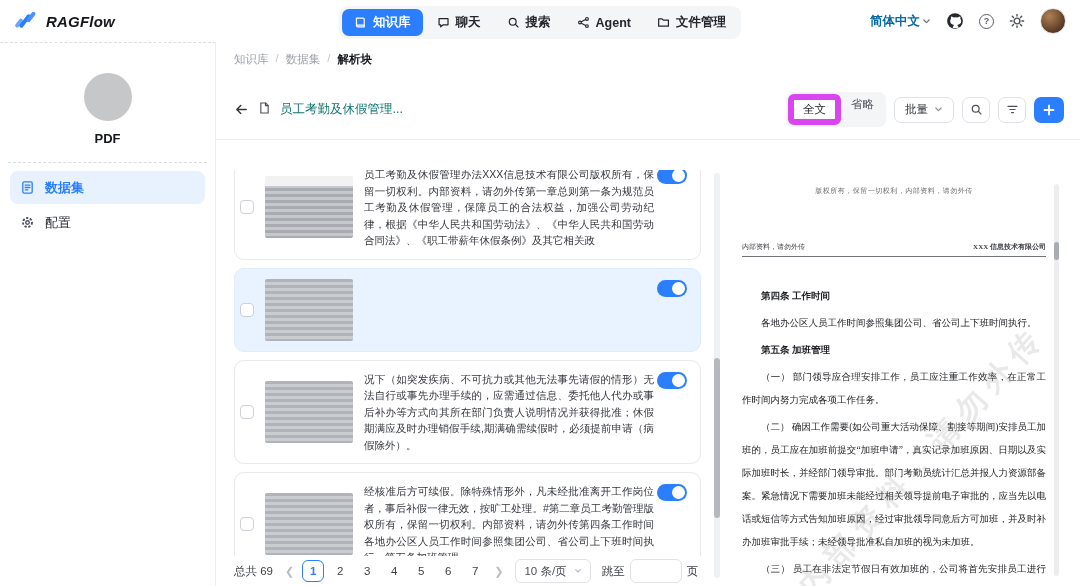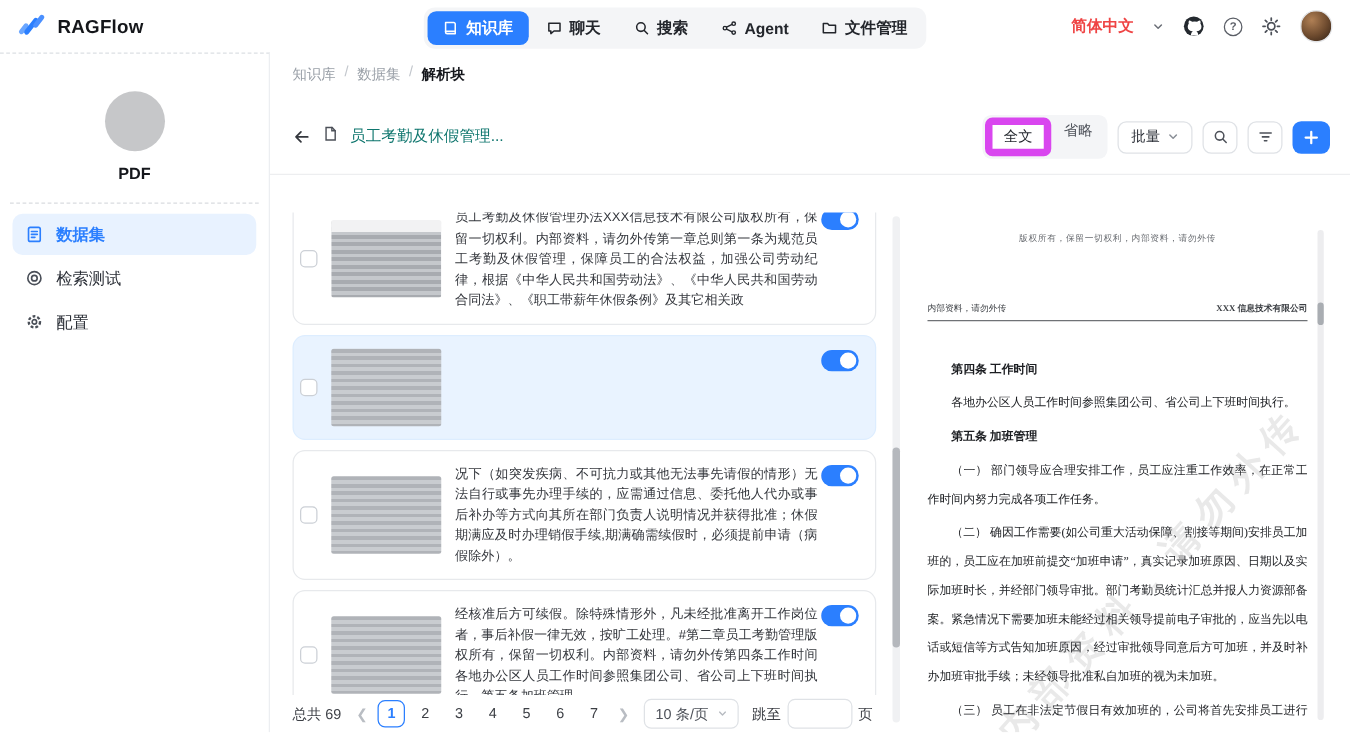--- a/index.html
+++ b/index.html
@@ -2,35 +2,35 @@
 <html><head>
 <meta charset="utf-8">
 <style>
   * { margin:0; padding:0; box-sizing:border-box; }
   html,body { background:#fff; }
   body { font-family:"Liberation Sans", sans-serif; }
   .app { position:relative; width:1080px; height:586px; background:#fff; overflow:hidden; }
 
   
   .header { position:absolute; top:0; left:0; right:0; height:42px; background:#fff; }
-  .brand { position:absolute; left:14px; top:9px; display:flex; align-items:center; gap:8px; cursor:pointer; }
+  .brand { position:absolute; left:14px; top:9px; display:flex; align-items:center; gap:8px; cursor:pointer;font-style:italic; }
   .logo { position:relative; width:24px; height:24px; }
   .logo i { position:absolute; display:block; width:4px; border-radius:2px; background:#2b7fff; transform:rotate(38deg); }
   .logo i:nth-child(1){ height:10px; left:3px;  top:9px;  background:#6aa6ff; }
   .logo i:nth-child(2){ height:16px; left:9px;  top:4px; }
   .logo i:nth-child(3){ height:12px; left:15px; top:2px;  background:#4b90ff; }
   .brand-name { font-size:15px; font-weight:700; color:#14161a; letter-spacing:.2px; }
 
   .tabs { position:absolute; left:50%; transform:translateX(-50%); top:6px; display:flex; align-items:center; gap:2px; background:#f4f5f7; border-radius:9px; padding:3px; }
   .tab { display:flex; align-items:center; gap:6px; padding:5px 12px; border-radius:7px; font-size:12.5px; font-weight:700; color:#23262c; cursor:pointer; white-space:nowrap; }
   .tab svg { display:block; }
   .tab.active { background:#2b7fff; color:#fff; }
 
   .header-right { position:absolute; right:14px; top:0; height:42px; display:flex; align-items:center; gap:15px; }
-  .lang { display:flex; align-items:center; gap:15px; font-size:12.5px; font-weight:600; color:#ef4444; cursor:pointer; }
+  .lang { display:flex; align-items:center; gap:2px; font-size:12.5px; font-weight:600; color:#0369a1; cursor:pointer; }
   .hicon { display:flex; align-items:center; justify-content:center; color:#4c5058; cursor:pointer; }
   .help-badge { width:15px; height:15px; border:1.3px solid #5a5e66; border-radius:50%; display:flex; align-items:center; justify-content:center; font-size:9px; color:#5a5e66; font-weight:700; }
   .help-badge::before { content:"?"; }
   .avatar { width:26px; height:26px; border-radius:50%; background:radial-gradient(circle at 35% 30%, #b08055, #6d4a2e 55%, #2e1f14 100%); cursor:pointer; border:1px solid #e3e5e8; }
 
   
   .sidebar { position:absolute; left:0; top:42px; width:216px; bottom:0; border-right:1px solid #eceef1; border-top:1px dashed #dcdfe3; }
   .doc-avatar { width:48px; height:48px; border-radius:50%; background:#c6c7c9; margin:30px auto 10px auto; }
   .doc-type { text-align:center; font-size:13px; font-weight:700; color:#15171c; margin-bottom:16px; }
   .side-dash { border-top:1px dashed #d9dce0; margin:0 8px 8px 8px; }
@@ -197,27 +197,20 @@
     <div class="doc-avatar"></div>
     <div class="doc-type">PDF</div>
     <div class="side-dash"></div>
     <div class="menu">
       <div class="menu-item active">
         <svg width="15" height="15" viewBox="0 0 16 16" fill="none" stroke="currentColor" stroke-width="1.4" stroke-linecap="round">
             <rect x="3" y="2" width="10" height="12" rx="1.5"></rect>
             <path d="M5.5 5.5h5M5.5 8h5M5.5 10.5h3"></path>
           </svg>
         <span>数据集</span>
-      </div>
-      <div class="menu-item">
-        <svg width="15" height="15" viewBox="0 0 16 16" fill="none" stroke="currentColor" stroke-width="1.4">
-            <circle cx="8" cy="8" r="5.6"></circle>
-            <circle cx="8" cy="8" r="2.4"></circle>
-          </svg>
-        <span>检索测试</span>
       </div>
       <div class="menu-item">
         <svg width="15" height="15" viewBox="0 0 16 16" fill="none" stroke="currentColor">
             <circle cx="8" cy="8" r="4.8" stroke-width="2" stroke-dasharray="2.4 1.7"></circle>
             <circle cx="8" cy="8" r="1.9" stroke-width="1.4"></circle>
           </svg>
         <span>配置</span>
       </div>
     </div>
   </div>

